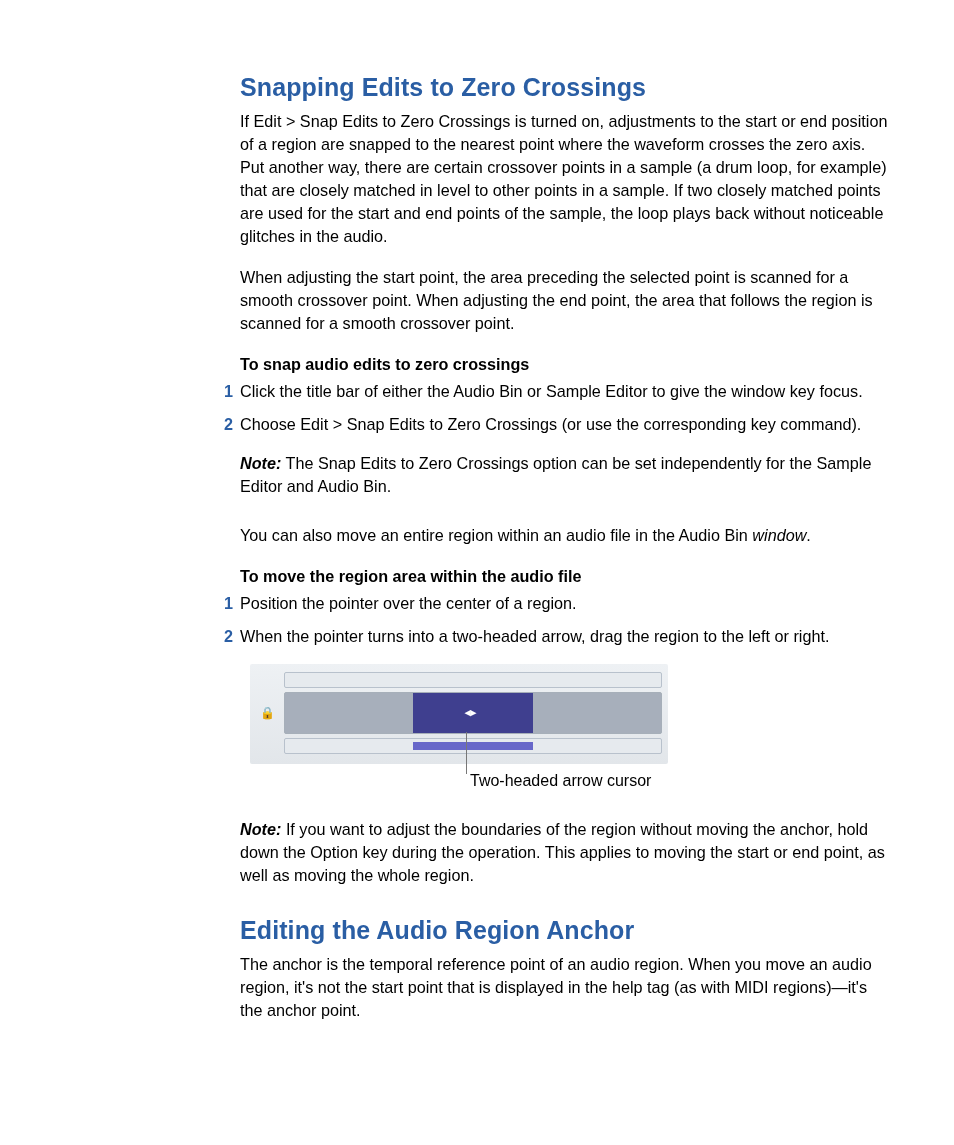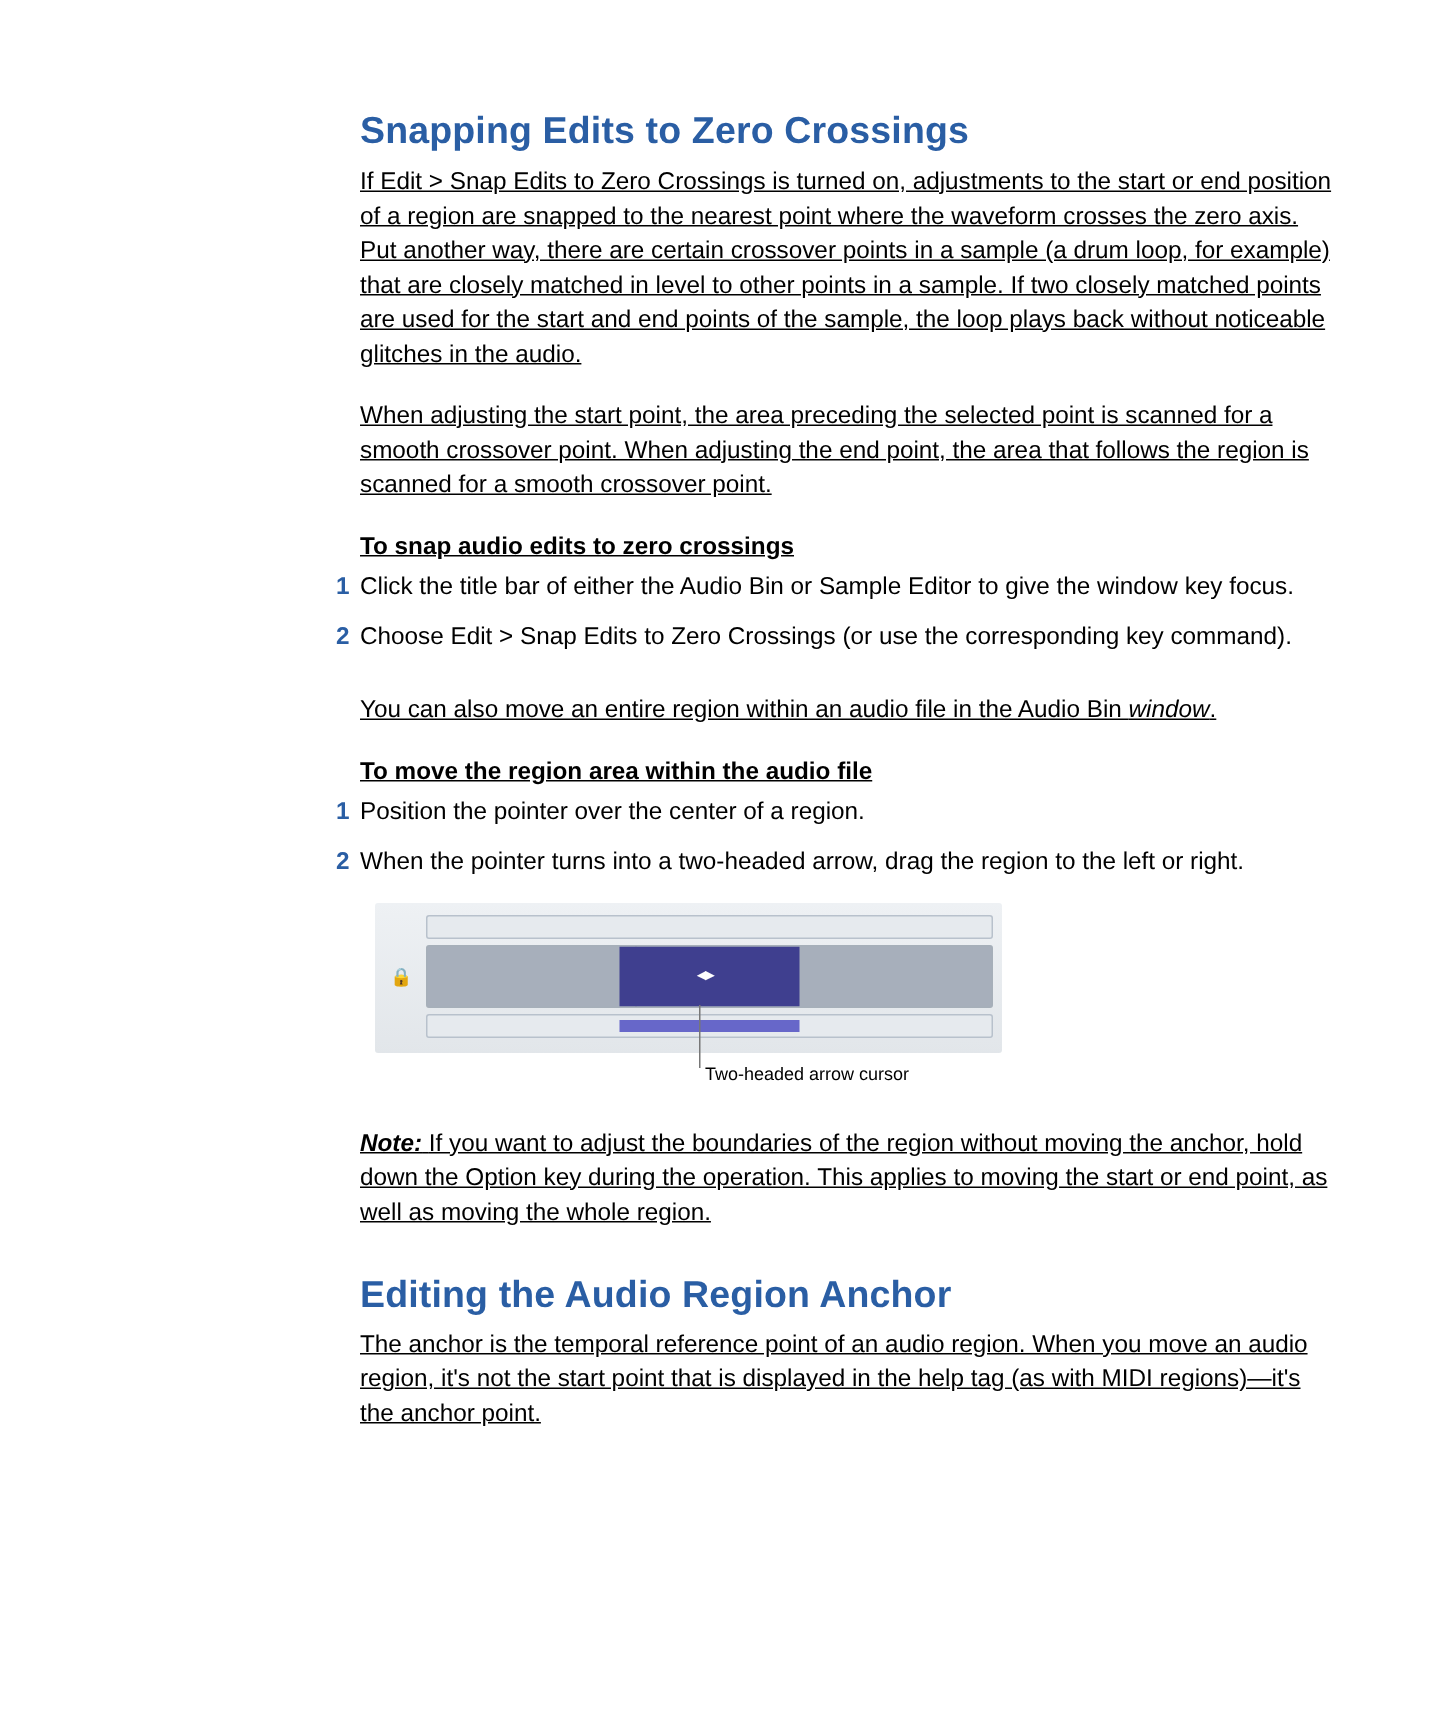--- a/index.html
+++ b/index.html
@@ -19,21 +19,20 @@
   }
   h3.blue {
     color: #2a5ea4;
     font-size: 25px;
     font-weight: 600;
     margin: 0 0 4px 0;
     letter-spacing: 0.1px;
   }
   p {
     margin: 0 0 18px 0;
-    text-decoration: underline;
   }
   p.tight {
     margin: 0 0 4px 0;
   }
   .bold {
     font-weight: 700;
   }
   ol.steps {
     list-style: none;
     padding: 0;
@@ -126,21 +125,21 @@
     transform: translate(-50%, -50%);
     color: #fff;
     font-size: 11px;
     font-weight: bold;
   }
 
   .callout {
     position: relative;
     margin-left: 220px;
     margin-top: 6px;
-    font-size: 12px;
+    font-size: 16px;
   }
   .callout-line {
     position: absolute;
     left: -4px;
     top: -38px;
     width: 1px;
     height: 42px;
     background: #777;
   }
 
@@ -162,20 +161,25 @@
     <li>
       <span class="num">1</span>
       <span>Click the title bar of either the Audio Bin or Sample Editor to give the window key focus.</span>
     </li>
     <li>
       <span class="num">2</span>
       <span>Choose Edit &gt; Snap Edits to Zero Crossings (or use the corresponding key command).</span>
     </li>
   </ol>
 
+  <p>
+    <span class="noteLabel">Note:</span>
+    <span>  </span>
+    <span>The Snap Edits to Zero Crossings option can be set independently for the Sample Editor and Audio Bin.</span>
+  </p>
 
   <div class="section-gap"></div>
   <p>
     <span>You can also move an entire region within an audio file in the Audio Bin </span><em>window</em><span>.</span>
   </p>
 
   <p class="bold tight">To move the region area within the audio file</p>
   <ol class="steps">
     <li>
       <span class="num">1</span>

